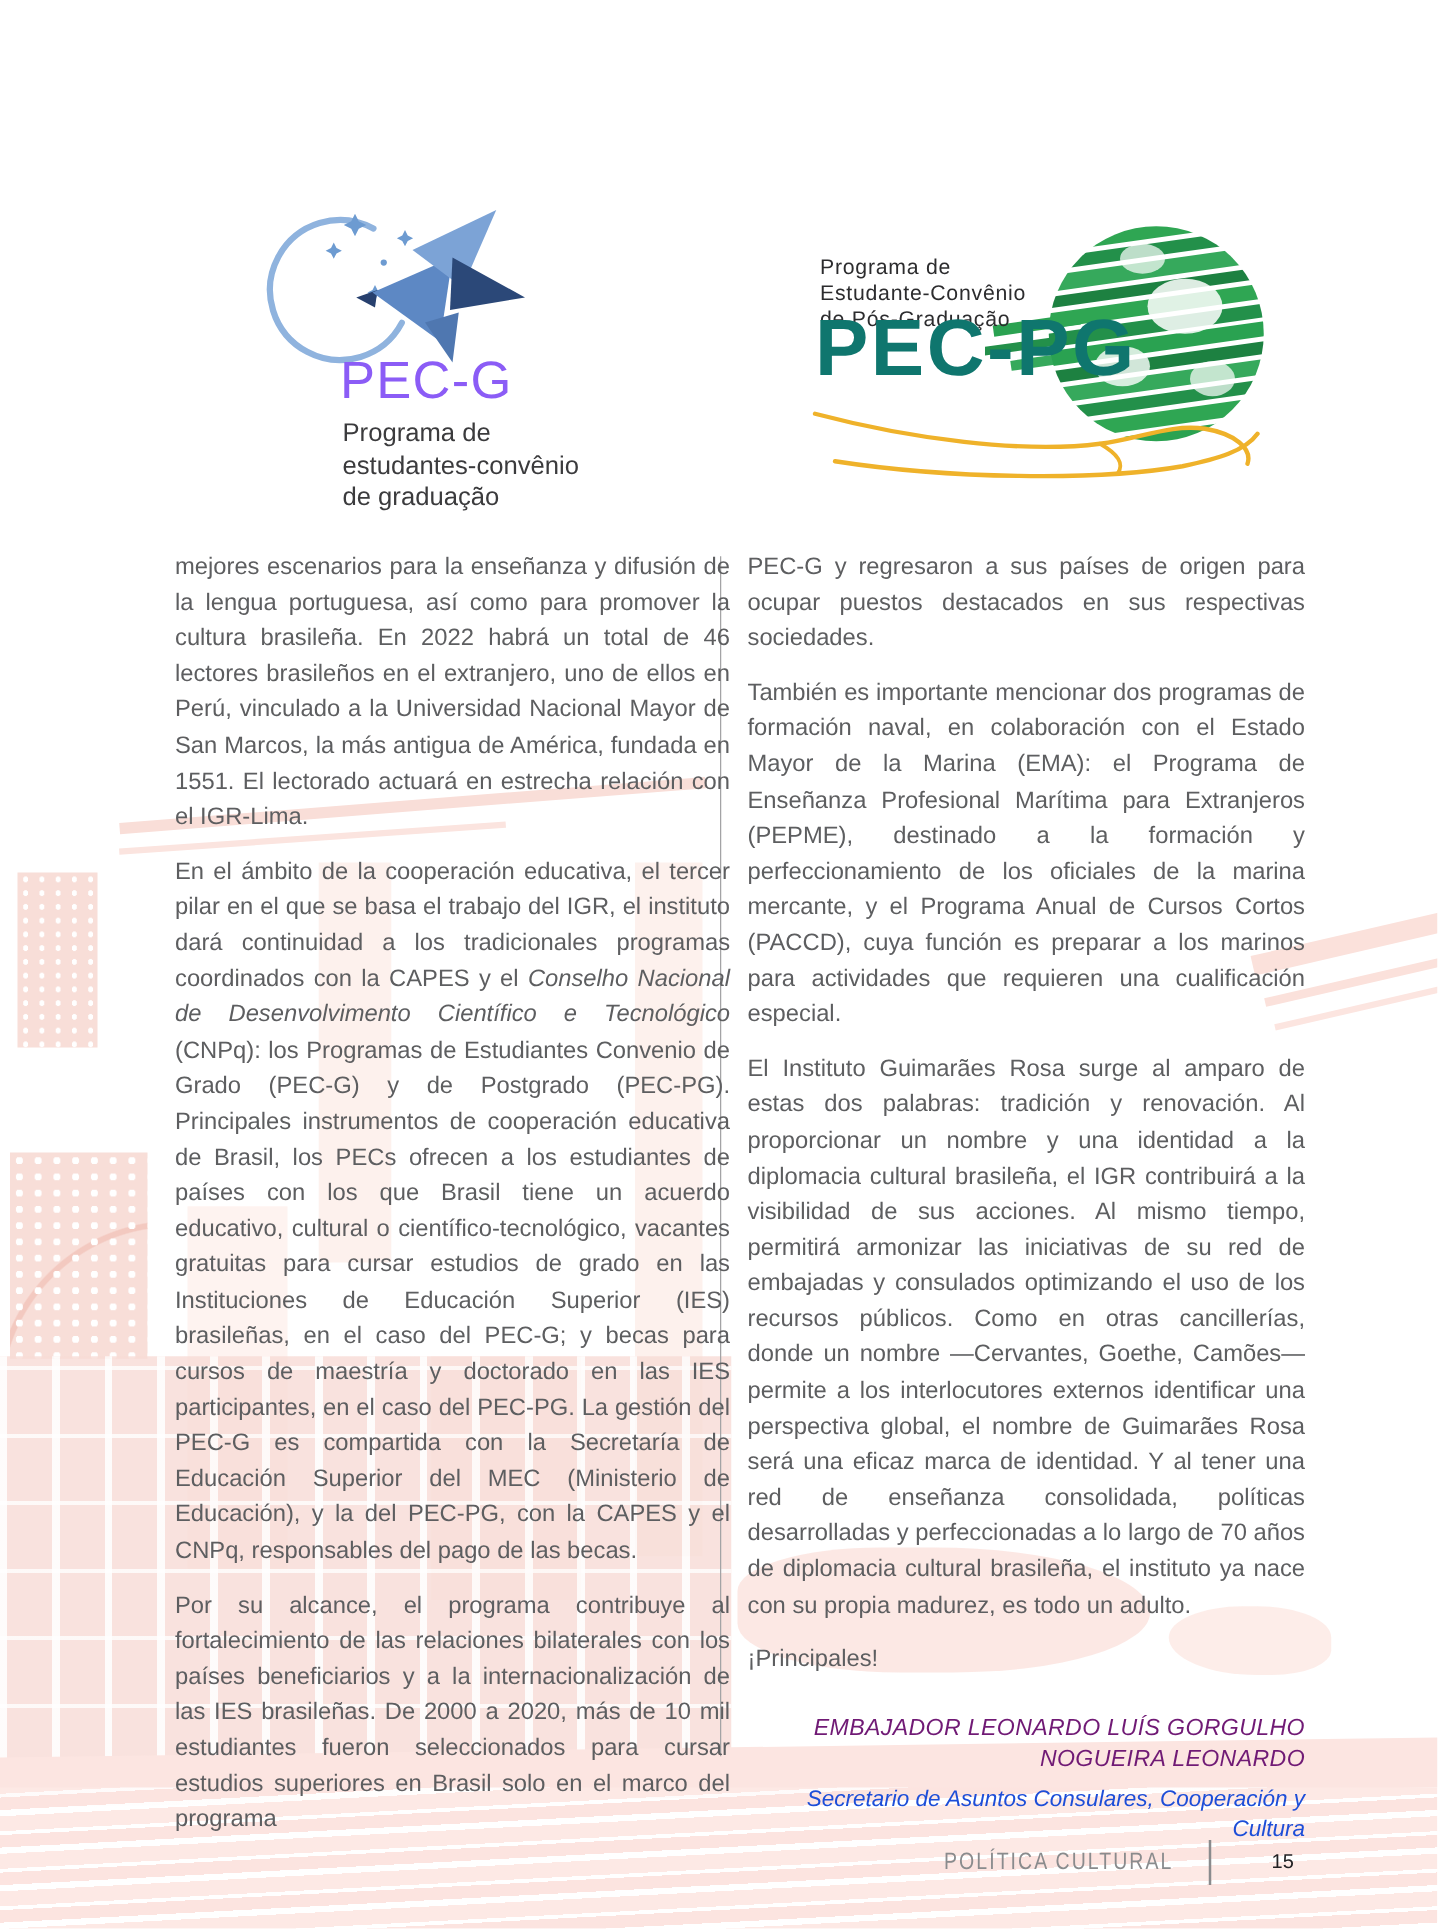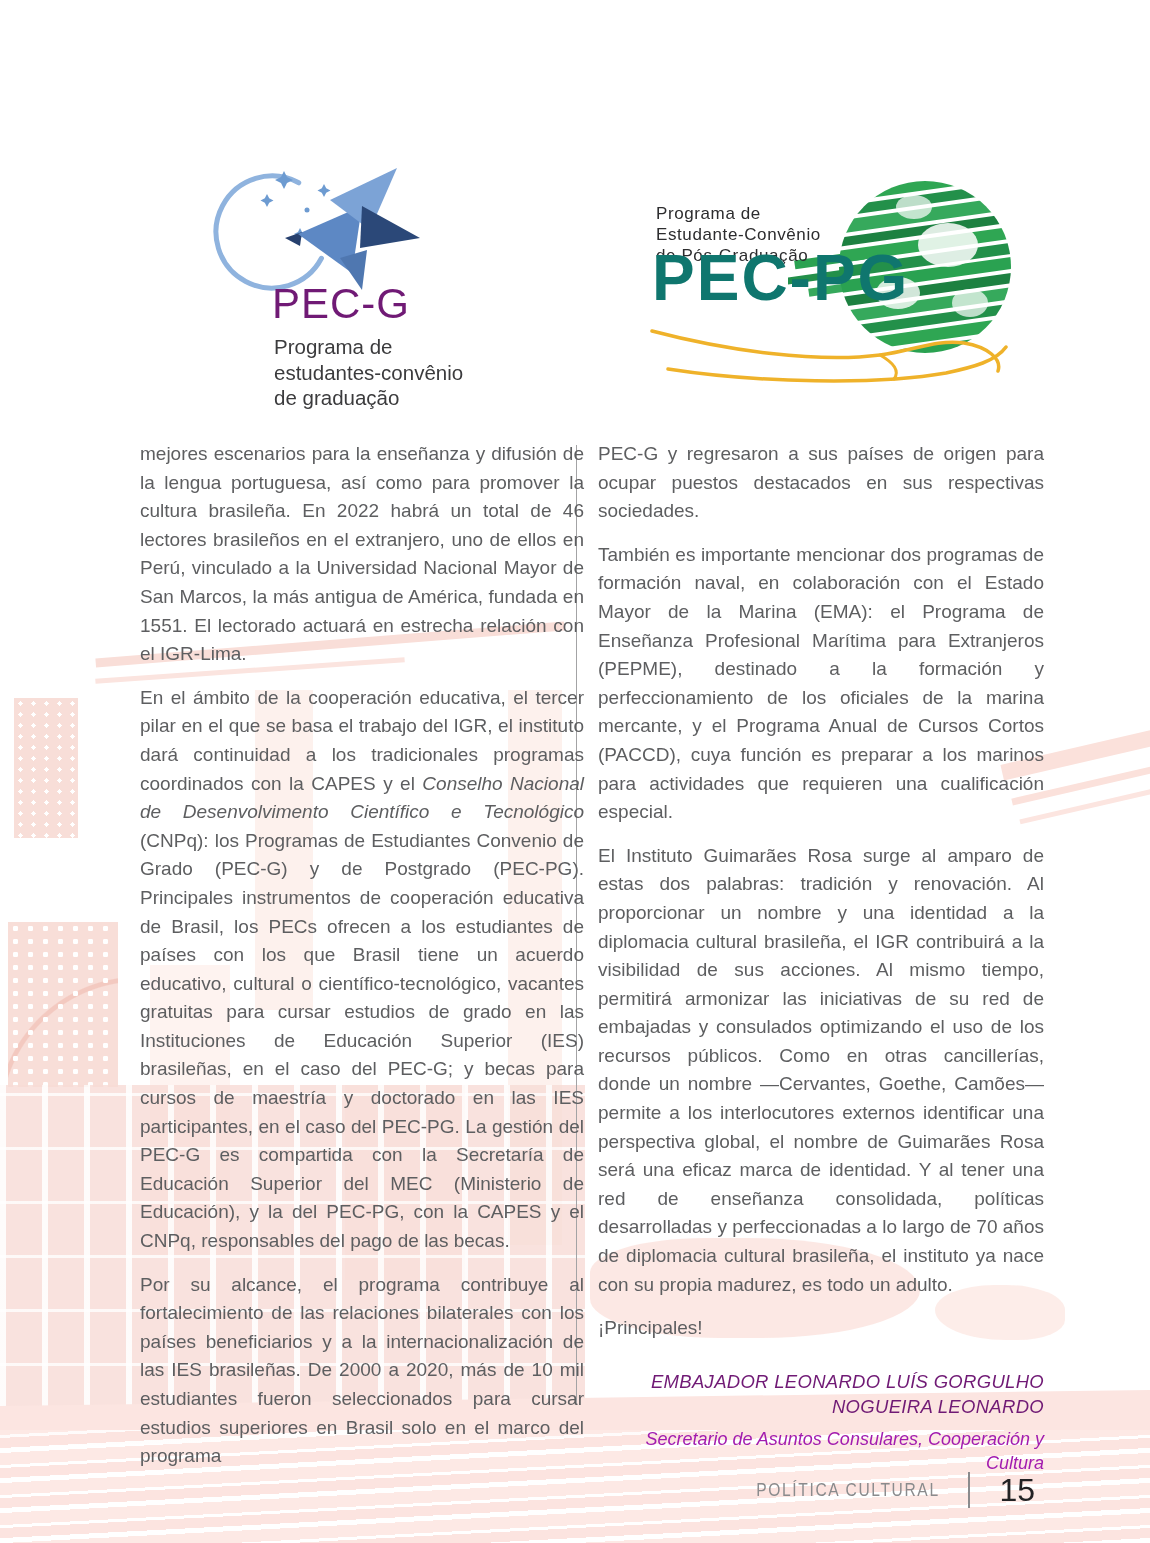--- a/index.html
+++ b/index.html
@@ -53,21 +53,21 @@
   .wm-bottom-top{left:-10px;top:1398px;width:1170px;height:40px;background:#fce5e1;transform:rotate(-0.8deg);}
   .wm-bottom-tex{
     left:0;top:1430px;width:1150px;height:113px;
     background-image:repeating-linear-gradient(-3deg, rgba(255,255,255,.95) 0 5px, #fce4e0 5px 15px, rgba(255,255,255,.85) 15px 18px, #fde9e5 18px 30px);
   }
   
   .pecg{position:absolute;left:212px;top:158px;width:270px;height:245px;z-index:2;}
   .pecg svg.graphic{position:absolute;left:0;top:0;}
   .pecg .acronym{
     position:absolute;left:60px;top:122px;
-    font-size:42px;font-weight:500;letter-spacing:1px;color:#701a75;
+    font-size:42px;font-weight:500;letter-spacing:1px;color:#8b5cf6;
   }
   .pecg .subtitle{
     position:absolute;left:62px;top:176px;
     font-size:20.5px;line-height:25.5px;color:#3b3b3d;
   }
   .pecpg{position:absolute;left:648px;top:193px;width:380px;height:200px;z-index:2;}
   .pecpg .globe{position:absolute;left:140px;top:-18px;}
   .pecpg .kicker{
     position:absolute;left:8px;top:10px;
     font-size:17px;line-height:21px;letter-spacing:.6px;color:#2c2c2e;z-index:2;
@@ -86,32 +86,32 @@
   .col p{margin:0 0 15px 0;}
   .col-left{left:112px;width:444px;margin-left:28px;}
   .col-right{left:598px;width:446px;}
   .divider{
     position:absolute;left:576px;top:445px;width:1px;height:960px;
     background:#a3a3a5;z-index:1;
   }
   em{font-style:italic;}
   .signature{margin-top:26px;text-align:right;font-style:italic;}
   .sig-name{font-size:18.5px;line-height:25px;color:#701a75;letter-spacing:.3px;}
-  .sig-role{margin-top:8px;font-size:18px;line-height:24px;color:#a21caf;}
+  .sig-role{margin-top:8px;font-size:18px;line-height:24px;color:#1d4ed8;}
   
   .footer{
     position:absolute;right:115px;top:1468px;height:44px;z-index:3;
     display:flex;align-items:center;gap:29px;
   }
   .footer .label{
     font-size:19px;letter-spacing:2px;color:#8a8b8d;
     transform:scaleX(.82);transform-origin:right center;white-space:nowrap;
   }
   .footer .vbar{width:2px;height:36px;background:#8a8b8d;}
-  .footer .pagenum{font-size:32px;color:#222224;font-weight:500;}
+  .footer .pagenum{font-size:16px;color:#222224;font-weight:500;margin-left:19px;}
 </style>
 </head>
 <body>
 
 <div class="page">
 
   <div class="wm wm-left1"></div>
   <div class="wm wm-left2"></div>
   <div class="wm wm-bar wm-bar1"></div>
   <div class="wm wm-bar wm-bar2"></div>

